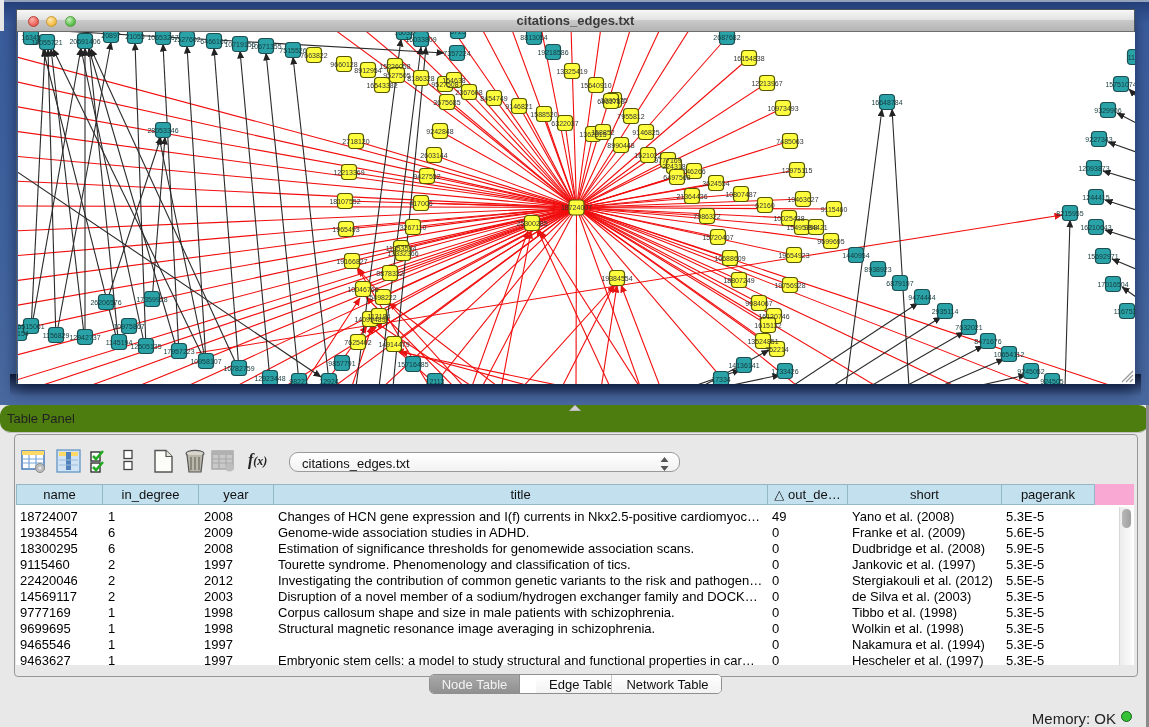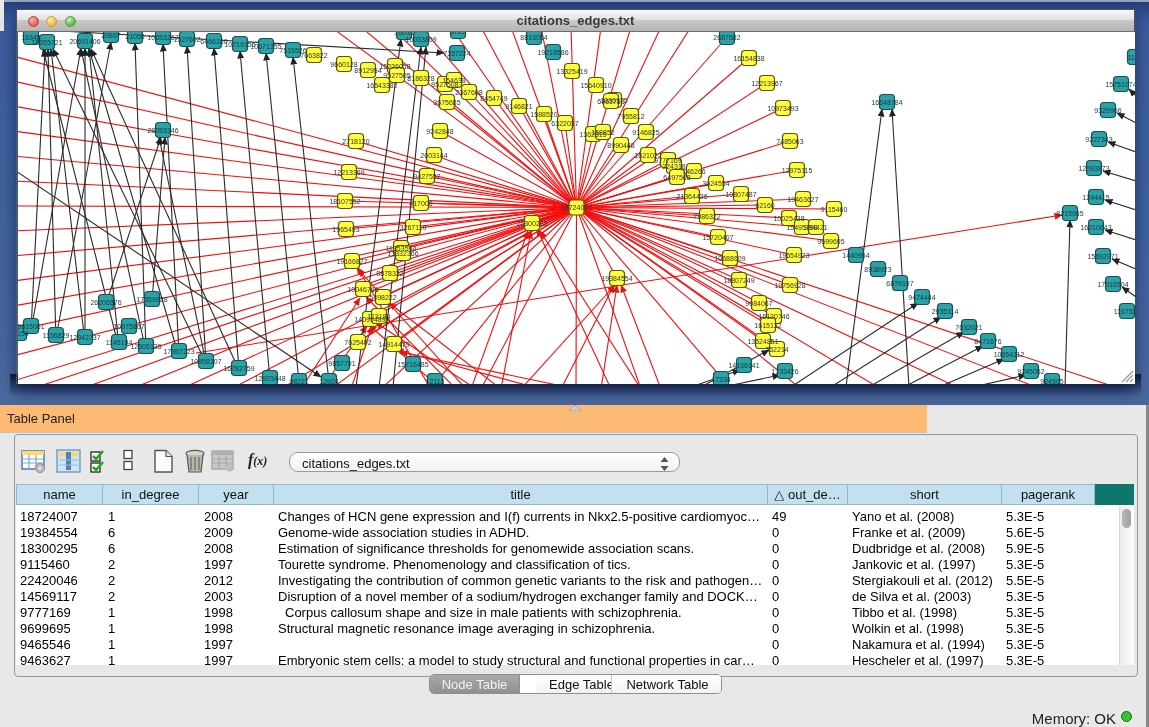--- a/index.html
+++ b/index.html
@@ -7,24 +7,24 @@
   background:linear-gradient(180deg,#223e78 0%,#3b5d9c 6%,#3f629e 55%,#49699f 100%); }
 #frame .topline { position:absolute; left:0; top:0; width:1149px; height:2px; background:#96a3bf; }
 #corner { position:absolute; left:0; top:0; width:4px; height:31px; background:#e9e9e9; }
 #win { position:absolute; left:16px; top:9px; width:1119px; height:375px; border:1px solid #50565e; border-radius:0; box-shadow:0 8px 14px rgba(0,10,40,.55); }
 #titlebar { position:absolute; left:0; top:0; width:100%; height:22px;
   background:linear-gradient(180deg,#f7f7f7 0%,#e3e3e3 45%,#c9c9c9 50%,#b4b4b4 100%);
   border-bottom:1px solid #6e6e6e; }
 #titlebar .t { position:absolute; left:0; right:0; top:3px; text-align:center; font-size:13px; font-weight:bold; color:#3a3a3a; }
 .light { position:absolute; top:6px; width:11px; height:11px; border-radius:50%; }
 #canvas { position:absolute; left:1px; top:22px; width:1117px; height:352px; background:#fff; overflow:hidden; }
-#tphead { position:absolute; left:0; top:405px; width:927px; height:28px; background:#fdba74; border-bottom:1px solid #c2c2c2; }
+#tphead { position:absolute; left:0; top:405px; width:1149px; height:28px; background:#4d7c0f; border-bottom:1px solid #c2c2c2;border-radius:11px; }
 #tphead .t { position:absolute; left:7px; top:6px; font-size:13px; color:#222; }
 #panel { position:absolute; left:14px; top:434px; width:1124px; height:243px; border:1px solid #979797; border-radius:4px; background:#e8e8e8; }
-#thead { position:absolute; left:16px; top:484px; width:1118px; height:21px; background:#0f766e; }
+#thead { position:absolute; left:16px; top:484px; width:1118px; height:21px; background:#f9a8d4; }
 .hcell { position:absolute; top:0; height:21px; background:#c3e0ef; border-right:1px solid #93b7c6; border-top:1px solid #93b7c6; border-bottom:1px solid #93b7c6; font-size:13px; color:#111; text-align:center; line-height:20px; }
 #tbody { position:absolute; left:16px; top:505px; width:1118px; height:160px; background:#fff; }
 .trow { position:absolute; left:0; width:1118px; height:16px; font-size:13px; color:#000; overflow:hidden; }
 .trow span { position:absolute; top:1px; white-space:nowrap; }
 #vsb { position:absolute; left:1119px; top:507px; width:13px; height:158px; background:linear-gradient(90deg,#ececec,#fbfbfb); border-left:1px solid #d8d8d8; }
 #vsb .thumb { position:absolute; left:2px; top:2px; width:9px; height:19px; border-radius:5px; background:linear-gradient(90deg,#b8b8b8,#9f9f9f); }
 #tabs { position:absolute; left:429px; top:674px; width:293px; height:20px; border:1px solid #8f8f8f; border-radius:5px; overflow:hidden; background:#fff; }
 .tab { position:absolute; top:0; height:20px; font-size:13px; text-align:center; line-height:19px; }
 #rstrip { position:absolute; left:1146px; top:405px; width:3px; height:322px; background:#8a8a8a; }
 #mem { position:absolute; right:33px; top:710px; width:160px; height:14px; font-size:15px; color:#222; text-align:right; }
@@ -625,21 +625,21 @@
       <span style="left:188px">2003</span>
       <span style="left:262px">Disruption of a novel member of a sodium/hydrogen exchanger family and DOCK…</span>
       <span style="left:756px">0</span>
       <span style="left:836px">de Silva et al. (2003)</span>
       <span style="left:990px">5.3E-5</span>
     </div>
     <div class="trow" style="top:99px">
       <span style="left:4px">9777169</span>
       <span style="left:92px">1</span>
       <span style="left:188px">1998</span>
-      <span style="left:269px">Corpus callosum shape and size in male patients with schizophrenia.</span>
+      <span style="left:262px">Corpus callosum shape and size in male patients with schizophrenia.</span>
       <span style="left:756px">0</span>
       <span style="left:836px">Tibbo et al. (1998)</span>
       <span style="left:990px">5.3E-5</span>
     </div>
     <div class="trow" style="top:115px">
       <span style="left:4px">9699695</span>
       <span style="left:92px">1</span>
       <span style="left:188px">1998</span>
       <span style="left:262px">Structural magnetic resonance image averaging in schizophrenia.</span>
       <span style="left:756px">0</span>

